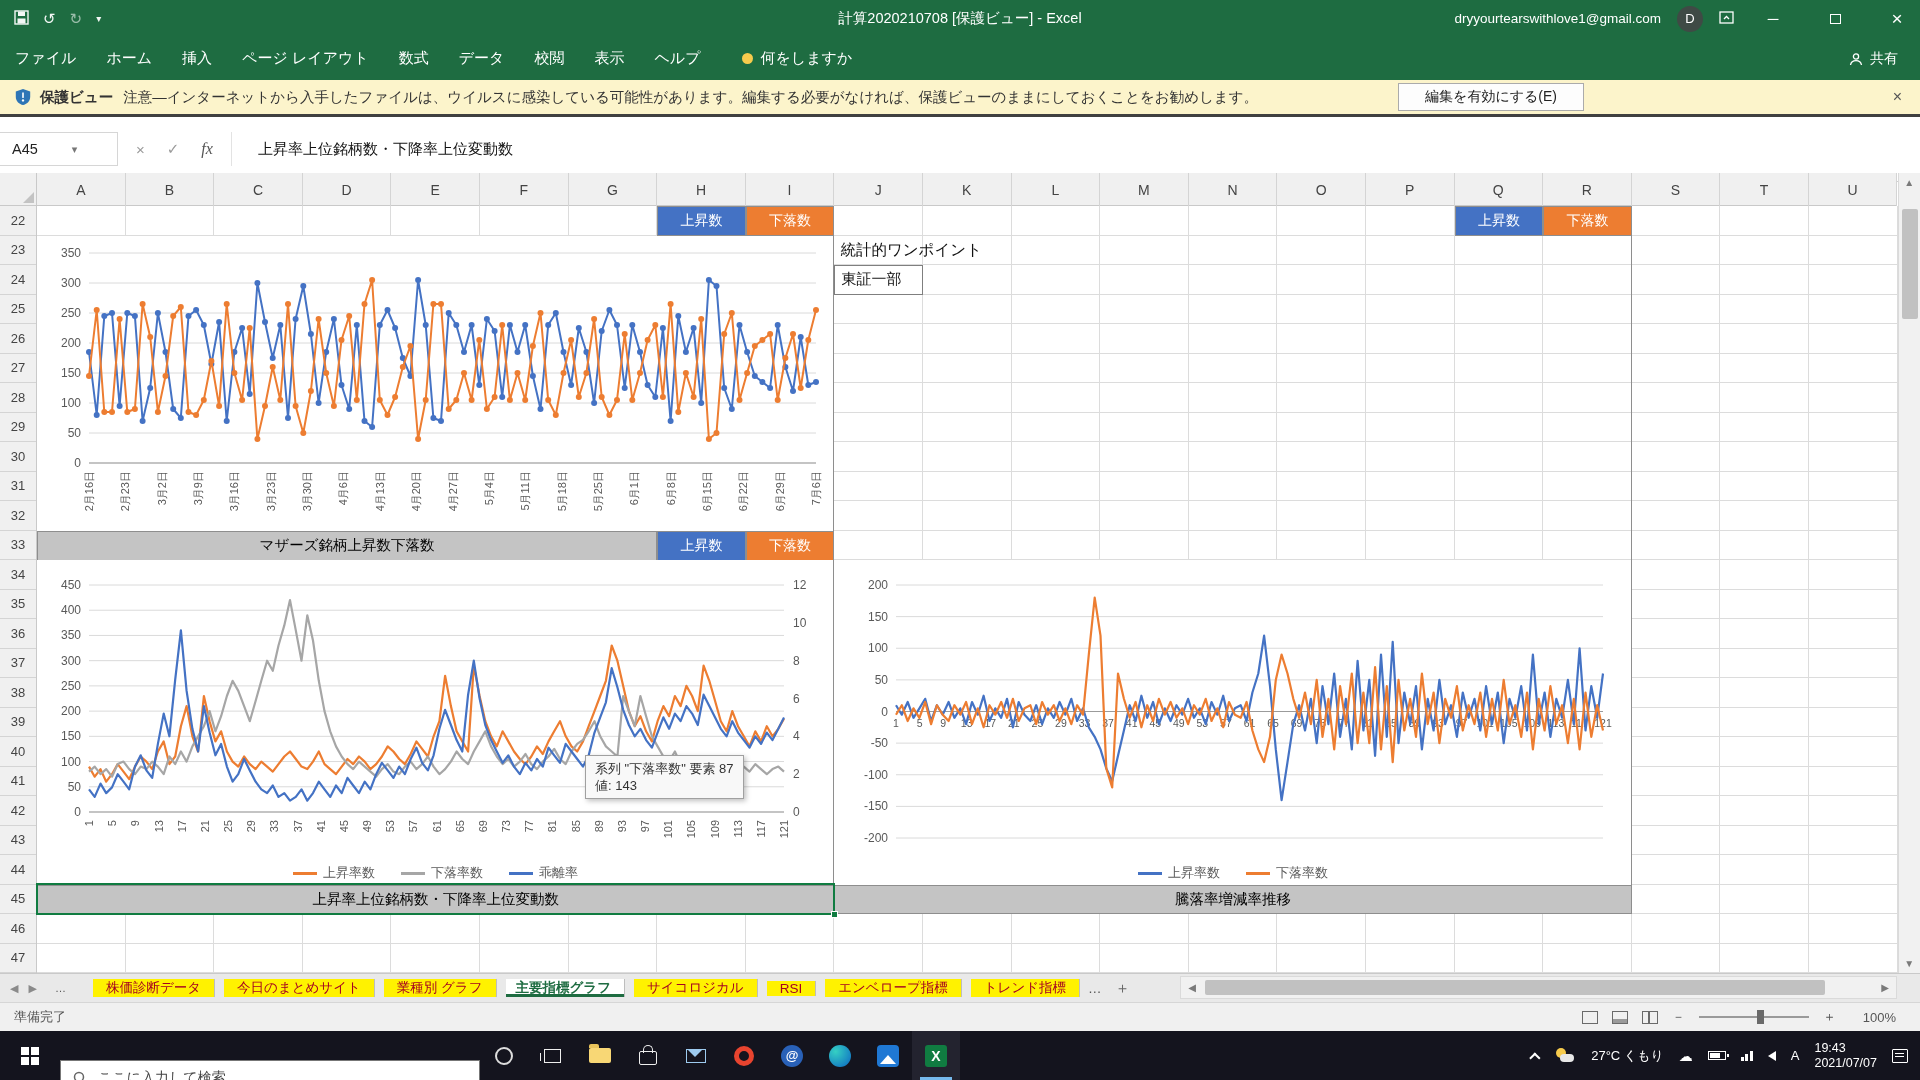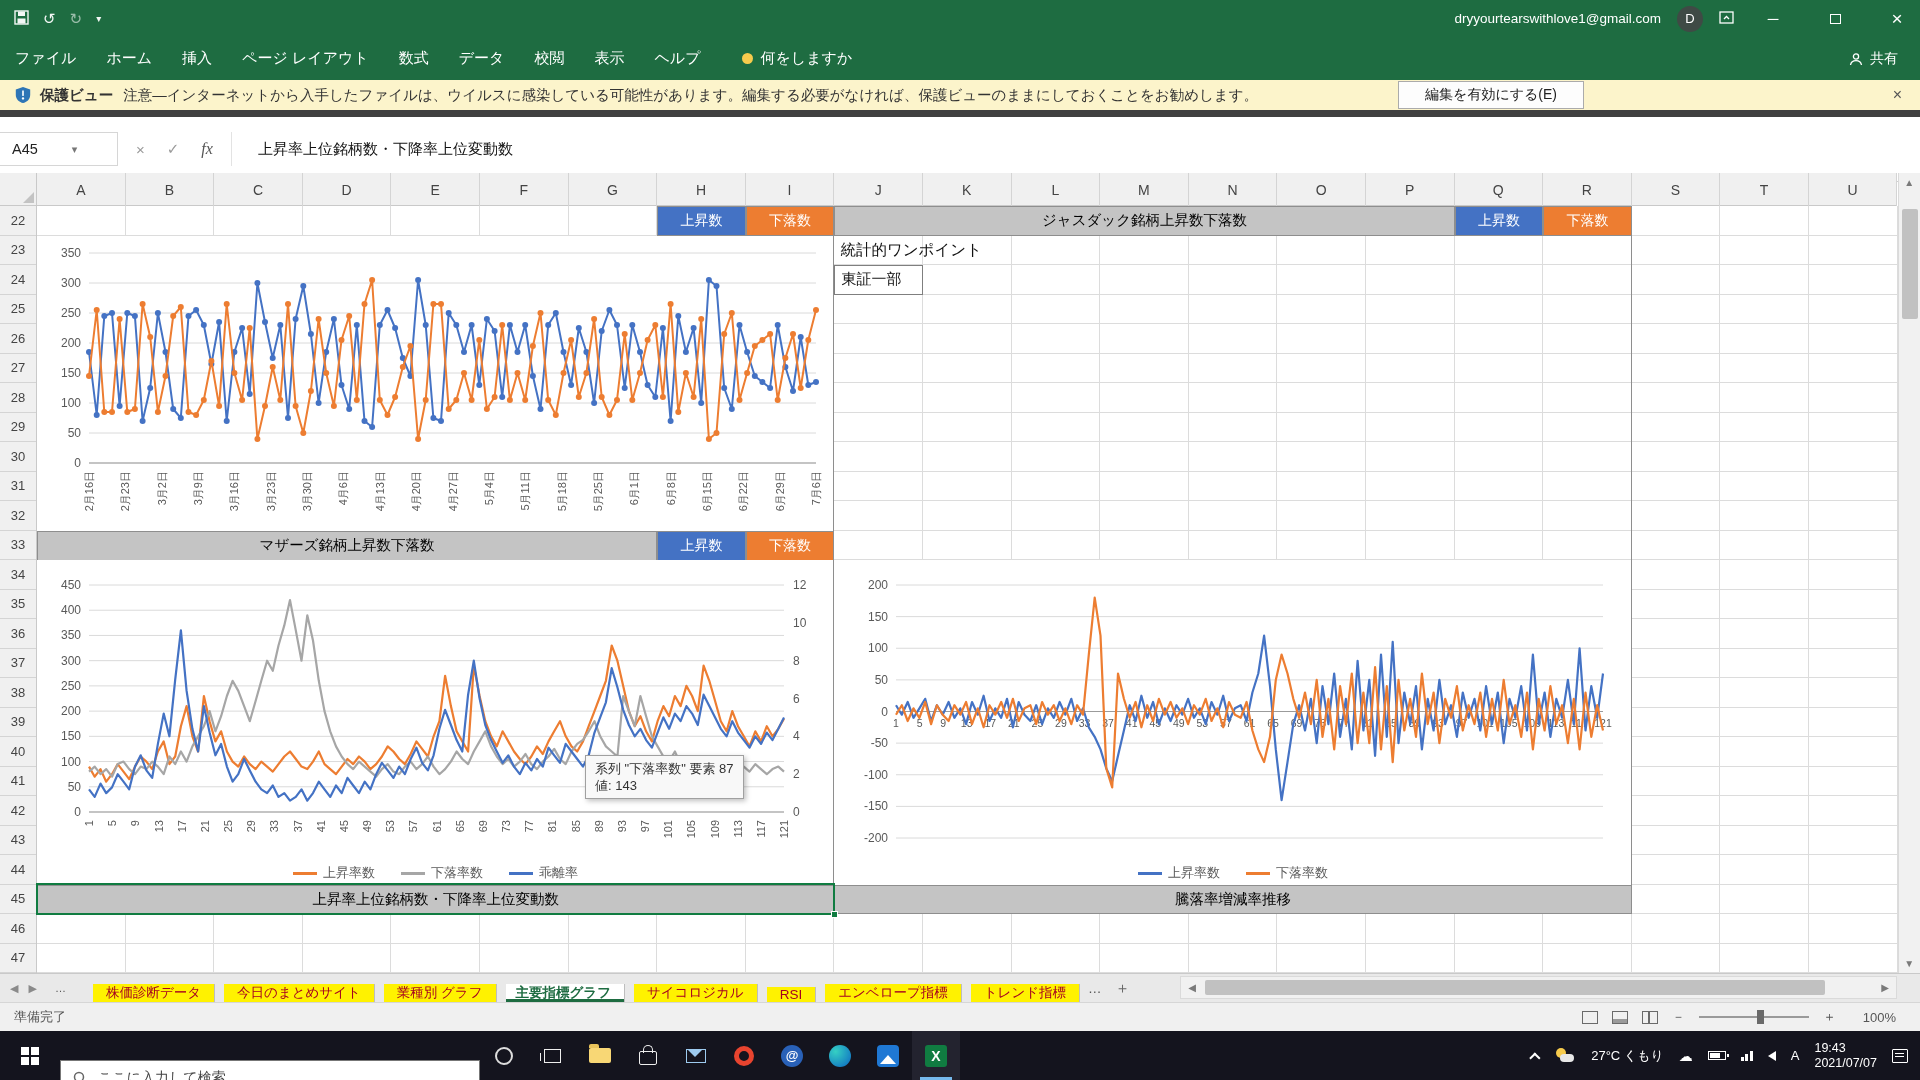--- a/index.html
+++ b/index.html
@@ -16,21 +16,21 @@
 .avatar{width:26px;height:26px;border-radius:50%;background:#3f4a45;color:#fff;display:flex;align-items:center;justify-content:center;font-size:13px;}
 .winbtn{width:46px;height:37px;display:flex;align-items:center;justify-content:center;font-size:15px;}
 .maxbox{width:11px;height:10px;border:1.4px solid #fff;}
 
 .ribbon{position:absolute;left:0;top:37px;width:1920px;height:43px;background:#1E6C41;display:flex;align-items:center;color:#fff;font-size:15px;}
 .rtab{padding:0 15px;height:43px;display:flex;align-items:center;}
 .assist{display:flex;align-items:center;gap:8px;margin-left:26px;}
 .bulb{width:11px;height:11px;border-radius:50%;background:#F7CB4D;display:inline-block;}
 .share{margin-left:auto;display:flex;align-items:center;gap:7px;padding-right:22px;font-size:14px;}
 
-.pbar{position:absolute;left:0;top:80px;width:1920px;height:37px;background:#FCF4CB;border-bottom:7px solid #404040;display:flex;align-items:center;font-size:14.5px;color:#333;}
+.pbar{position:absolute;left:0;top:80px;width:1920px;height:37px;background:#FCF4CB;border-bottom:3px solid #404040;display:flex;align-items:center;font-size:14.5px;color:#333;}
 .pbar b{margin:0 10px 0 8px;}
 .pbtn{margin-left:140px;border:1px solid #ABABAB;background:#fdfdfd;padding:4px 26px;font-size:14px;color:#222;}
 .pclose{margin-left:auto;padding-right:18px;color:#555;font-size:16px;}
 
 .fbar{position:absolute;left:0;top:117px;width:1920px;height:65px;background:#fff;border-bottom:1px solid #CFCFCF;display:flex;align-items:center;font-size:15px;color:#222;}
 .namebox{width:118px;height:34px;border:1px solid #D6D6D6;border-left:none;display:flex;align-items:center;padding-left:12px;gap:34px;font-size:14.5px;}
 .nb-caret{color:#777;font-size:11px;}
 .fbtns{display:flex;align-items:center;gap:22px;padding:0 18px;color:#9a9a9a;font-size:15px;border-right:1px solid #E3E3E3;height:34px;}
 .fx{font-family:"Liberation Serif",serif;font-style:italic;color:#555;font-size:16px;}
 .ftext{padding-left:26px;font-size:15px;color:#111;}
@@ -57,21 +57,21 @@
 .sel{position:absolute;border:2px solid #107C41;}
 .handle{position:absolute;width:7px;height:7px;background:#107C41;border:1px solid #fff;}
 .tooltip{position:absolute;background:#F8F8F8;border:1px solid #A0A0A0;box-shadow:2px 2px 5px rgba(0,0,0,.25);padding:4px 9px;font-size:13px;color:#333;line-height:17px;white-space:nowrap;}
 
 .vscroll{position:absolute;left:1897.6px;top:173px;width:22.4px;height:800px;background:#F1F1F1;border-left:1px solid #DADADA;}
 .vthumb{position:absolute;left:3px;width:16px;background:#C1C1C1;border-radius:2px;}
 .sarr{position:absolute;left:0;width:100%;text-align:center;color:#7a7a7a;font-size:10px;}
 
 .tabbar{position:absolute;left:0;top:973px;width:1920px;height:29px;background:#E9E9E9;border-top:1px solid #C9C9C9;display:flex;align-items:stretch;font-size:13.5px;}
 .tnav{display:flex;align-items:center;gap:10px;padding:0 10px;color:#8a8a8a;font-size:11px;}
-.tabs-row{display:flex;align-items:flex-end;}
+.tabs-row{display:flex;align-items:center;}
 .sheet-tab{display:flex;align-items:center;padding:0 13px;background:#FFF200;color:#A50021;border-right:1px solid #BDBDBD;cursor:default;margin-left:9px;}
 .sheet-tab.active{background:#fff;color:#1E6C41;font-weight:bold;box-shadow:inset 0 -3px 0 #1E6C41;padding-left:10px;}
 .more{display:flex;align-items:center;padding:0 8px;color:#555;}
 .addsheet{display:flex;align-items:center;justify-content:center;width:26px;color:#666;font-size:15px;}
 .hscroll{position:absolute;left:1180px;top:976px;width:717px;height:23px;background:#F1F1F1;border:1px solid #DADADA;display:flex;align-items:center;}
 .hthumb{position:absolute;left:24px;width:620px;top:3px;height:15px;background:#C1C1C1;border-radius:2px;}
 .harr{width:22px;text-align:center;color:#7a7a7a;font-size:10px;}
 .harr.r{margin-left:auto;}
 
 .statusbar{position:absolute;left:0;top:1002px;width:1920px;height:29px;background:#F0F0F0;border-top:1px solid #D6D6D6;display:flex;align-items:center;font-size:13px;color:#565656;}
@@ -131,20 +131,21 @@
         <svg width="15" height="15" viewBox="0 0 15 15">
             <rect x="1" y="1" width="13" height="13" fill="none" stroke="#fff" stroke-width="1.4"></rect>
             <rect x="4" y="1.5" width="7" height="4.5" fill="#fff"></rect>
             <rect x="3.5" y="8.5" width="8" height="5" fill="#fff"></rect>
           </svg>
       </span>
       <span class="ic">↺</span>
       <span class="ic dim">↻</span>
       <span class="ic" style="font-size:10px;">▾</span>
     </div>
+    <div class="tb-title">計算2020210708 [保護ビュー] -  Excel</div>
     <div class="tb-right">
       <span class="tb-mail">dryyourtearswithlove1@gmail.com</span>
       <span class="avatar">D</span>
       <span class="ic">
         <svg width="15" height="13" viewBox="0 0 15 13">
             <rect x="1" y="1" width="13" height="11" fill="none" stroke="#fff" stroke-width="1.3"></rect>
             <path d="M5 8 L7.5 5.5 L10 8" fill="none" stroke="#fff" stroke-width="1.3"></path>
           </svg>
       </span>
       <span class="winbtn">─</span>
@@ -581,21 +582,20 @@
           <i style="background: rgb(166, 166, 166);"></i>
           <span>下落率数</span>
         </span>
       <span class="li">
           <i style="background: rgb(68, 114, 196);"></i>
           <span>乖離率</span>
         </span>
     </div>
   </div>
 
-  <div class="band" style="left:834.4px;top:206px;width:620.2px;">ジャスダック銘柄上昇数下落数</div>
   <div class="cellbtn" style="left: 1454.6px; top: 206px; background: rgb(68, 114, 196);">上昇数</div>
   <div class="cellbtn" style="left: 1543.2px; top: 206px; background: rgb(237, 125, 49);">下落数</div>
   <div class="celltext" style="left:834.4px;top:235.5px;width:300px;font-size:15.5px;">統計的ワンポイント</div>
   <div class="celltext boxed" style="left:834.4px;top:265px;width:88.6px;">東証一部</div>
 
   <div class="chart-obj" style="left:834.4px;top:560px;width:797px;height:325px;">
     <div class="chart-canvas" style="width:797px;height:325px;"><svg width="797" height="325" viewBox="0 0 797 325">
           <line x1="62" x2="769" y1="278" y2="278" stroke="#DADADA" stroke-width="1"></line>
           <text x="54" y="282" text-anchor="end" font-size="12" fill="#595959">-200</text>
           <line x1="62" x2="769" y1="246.375" y2="246.375" stroke="#DADADA" stroke-width="1"></line>

